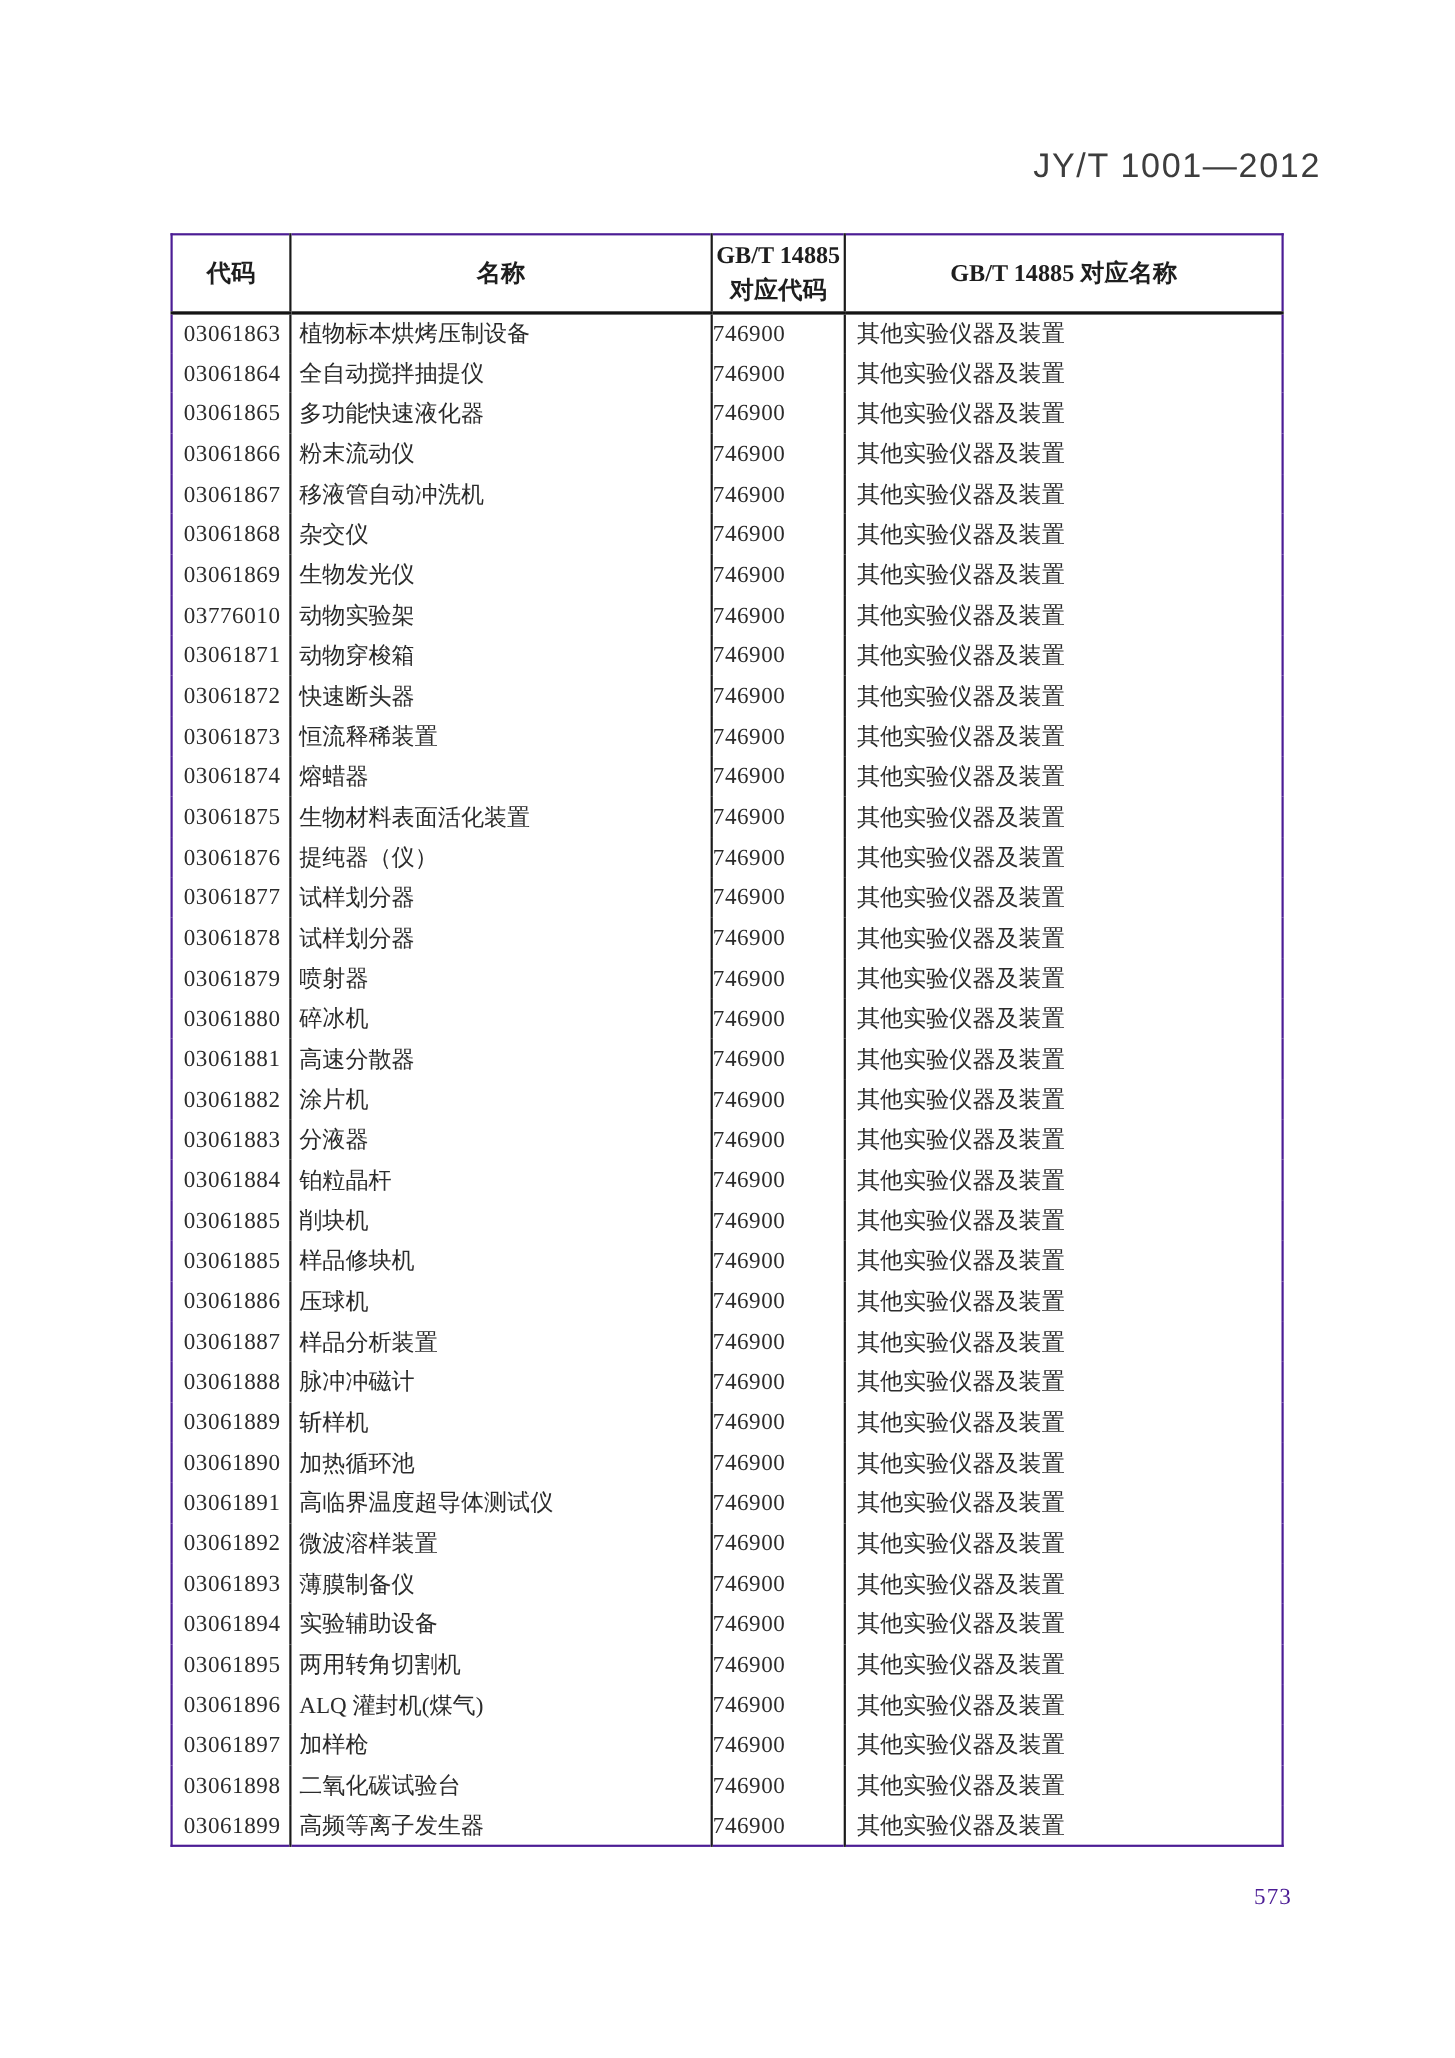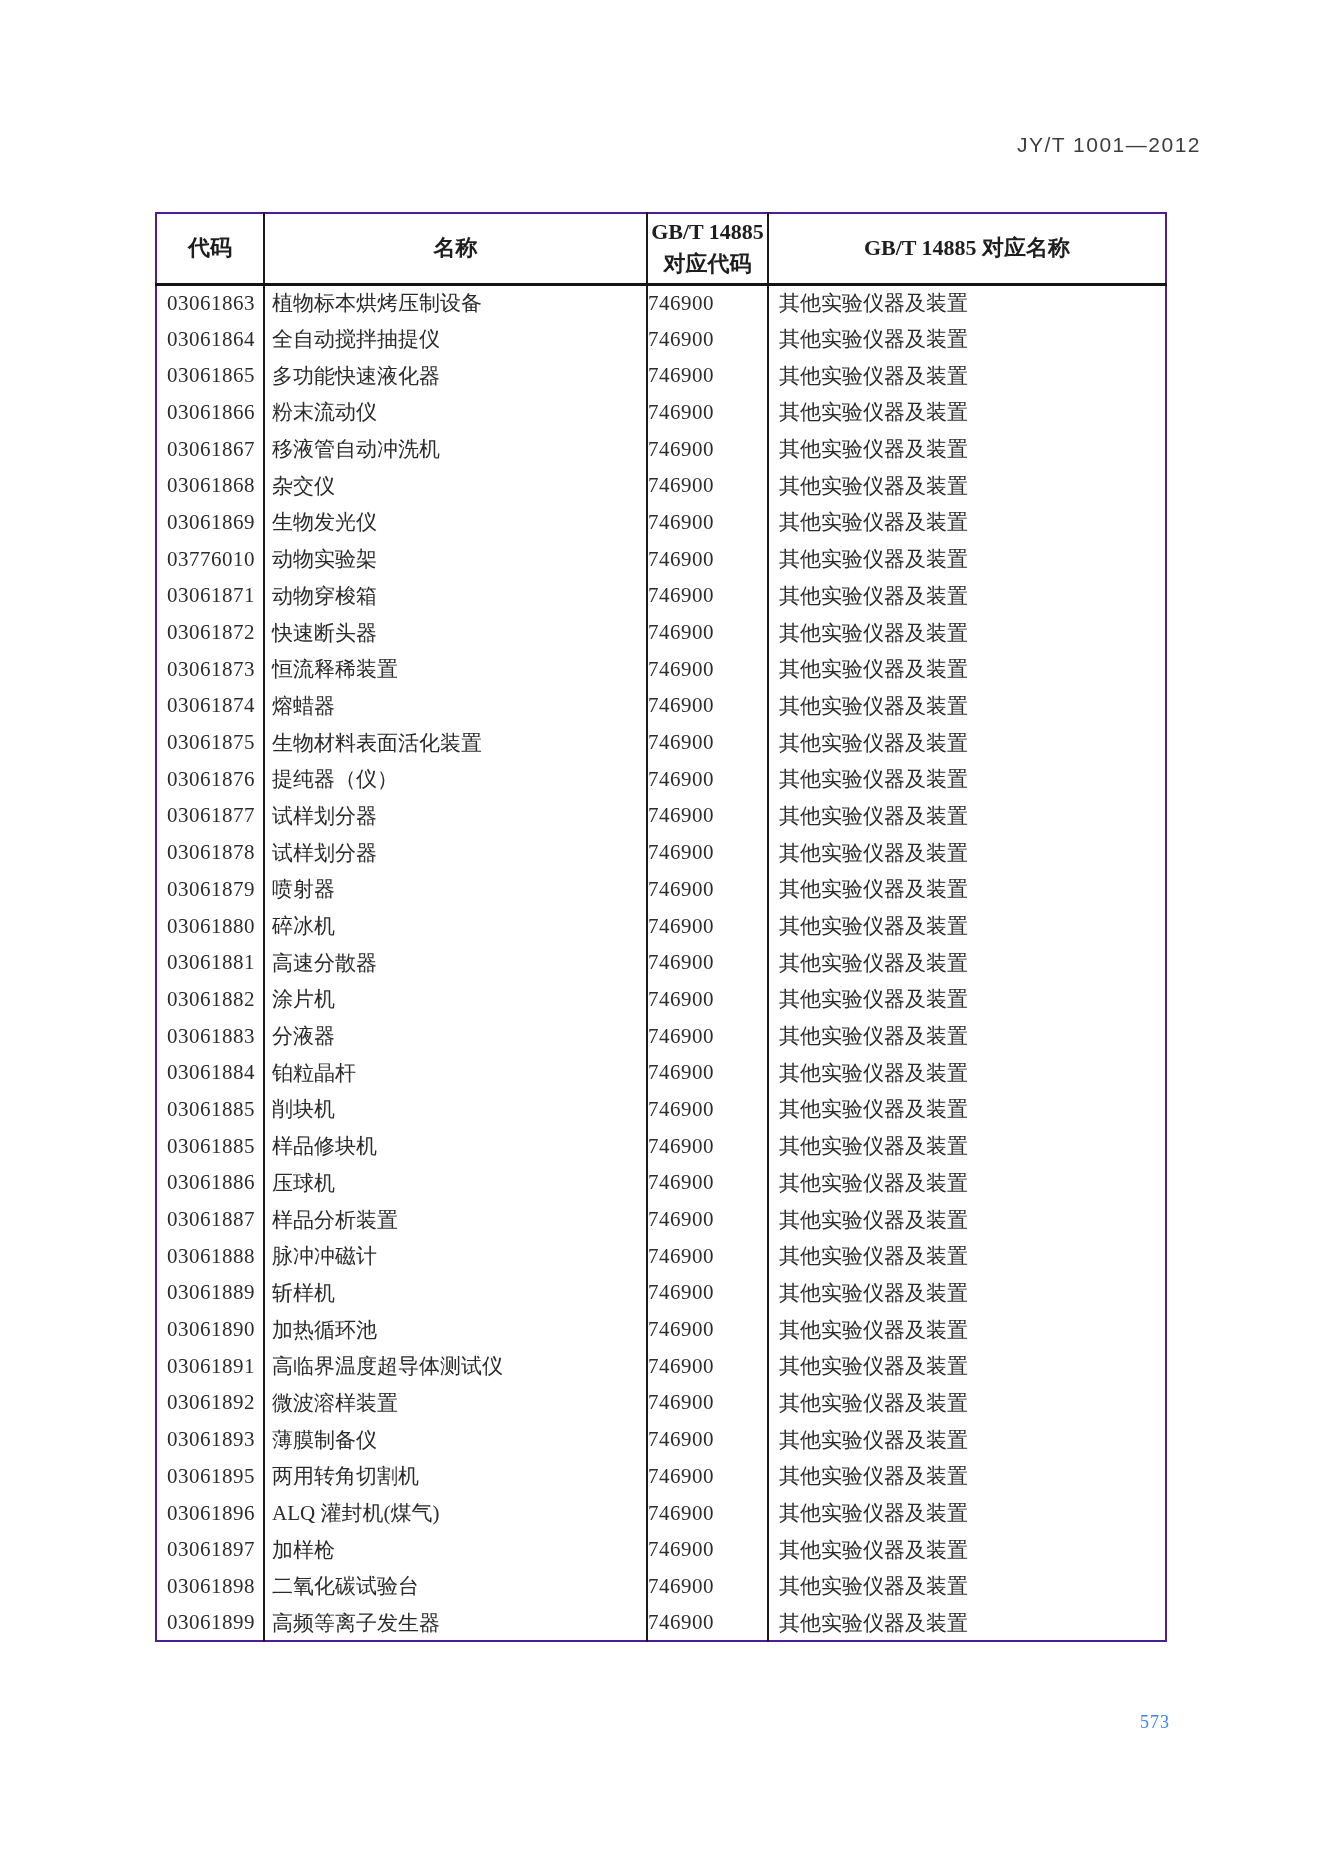--- a/index.html
+++ b/index.html
@@ -13,21 +13,21 @@
     height: 1871px;
     background: #ffffff;
     color: #262626;
     overflow: hidden;
   }
   .doc-ref {
     position: absolute;
     top: 133px;
     right: 122px;
     font-family: "Liberation Sans", sans-serif;
-    font-size: 21px;
+    font-size: 31px;
     letter-spacing: 1.5px;
     color: #3d3d3d;
   }
   table.std-table {
     position: absolute;
     left: 155px;
     top: 212px;
     width: 1010px;
     border-collapse: collapse;
     table-layout: fixed;
@@ -61,22 +61,22 @@
     overflow: hidden;
   }
   td.c-code  { padding-left: 2px;  letter-spacing: 0.5px; text-align: center; }
   td.c-name  { padding-left: 7px;  }
   td.c-gbt-code { padding-left: 0; letter-spacing: 0.5px; }
   td.c-gbt-name { padding-left: 10px; }
   .page-number {
     position: absolute;
     top: 1712px;
     left: 1140px;
-    font-size: 18px;
-    color: #3b82f6;
+    font-size: 21px;
+    color: #4c1d95;
     letter-spacing: 1px;
   }
 </style>
 </head>
 <body>
 
 <div class="page">
 
   <div class="doc-ref">JY/T 1001—2012</div>
 
@@ -316,20 +316,26 @@
       <td class="c-gbt-name">其他实验仪器及装置</td>
     </tr>
 
     <tr>
       <td class="c-code">03061893</td>
       <td class="c-name">薄膜制备仪</td>
       <td class="c-gbt-code">746900</td>
       <td class="c-gbt-name">其他实验仪器及装置</td>
     </tr>
 
+    <tr>
+      <td class="c-code">03061894</td>
+      <td class="c-name">实验辅助设备</td>
+      <td class="c-gbt-code">746900</td>
+      <td class="c-gbt-name">其他实验仪器及装置</td>
+    </tr>
 
     <tr>
       <td class="c-code">03061895</td>
       <td class="c-name">两用转角切割机</td>
       <td class="c-gbt-code">746900</td>
       <td class="c-gbt-name">其他实验仪器及装置</td>
     </tr>
 
     <tr>
       <td class="c-code">03061896</td>

